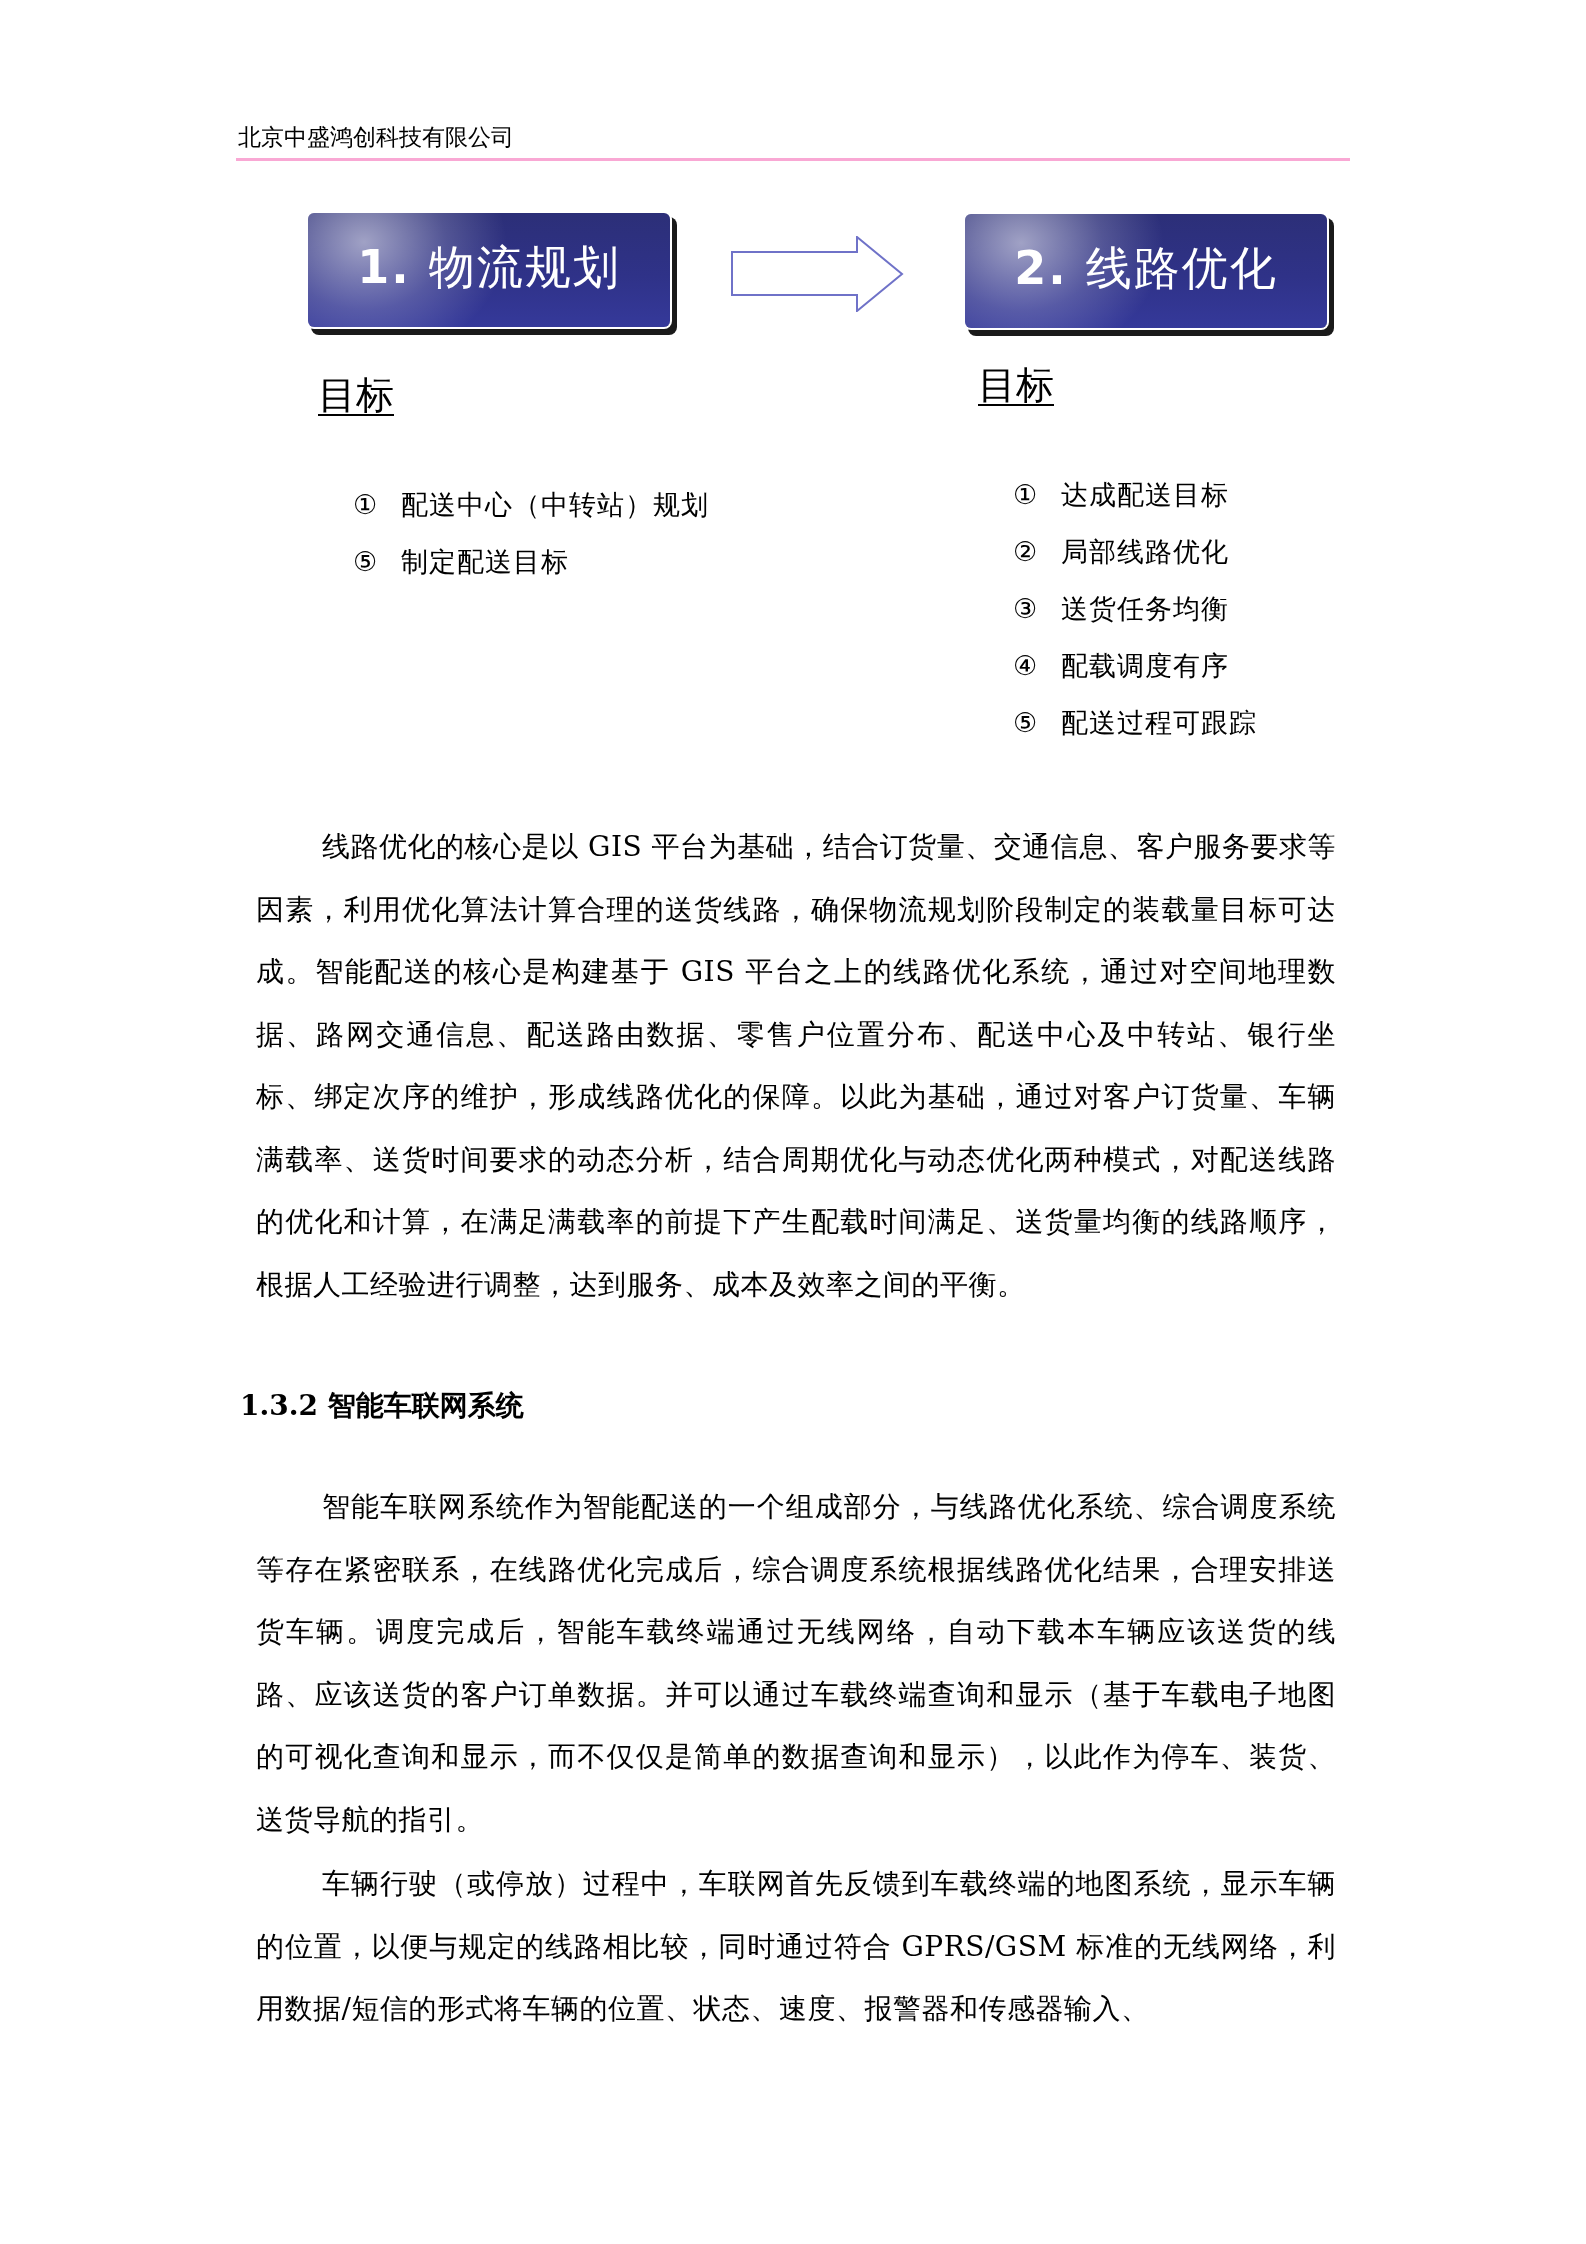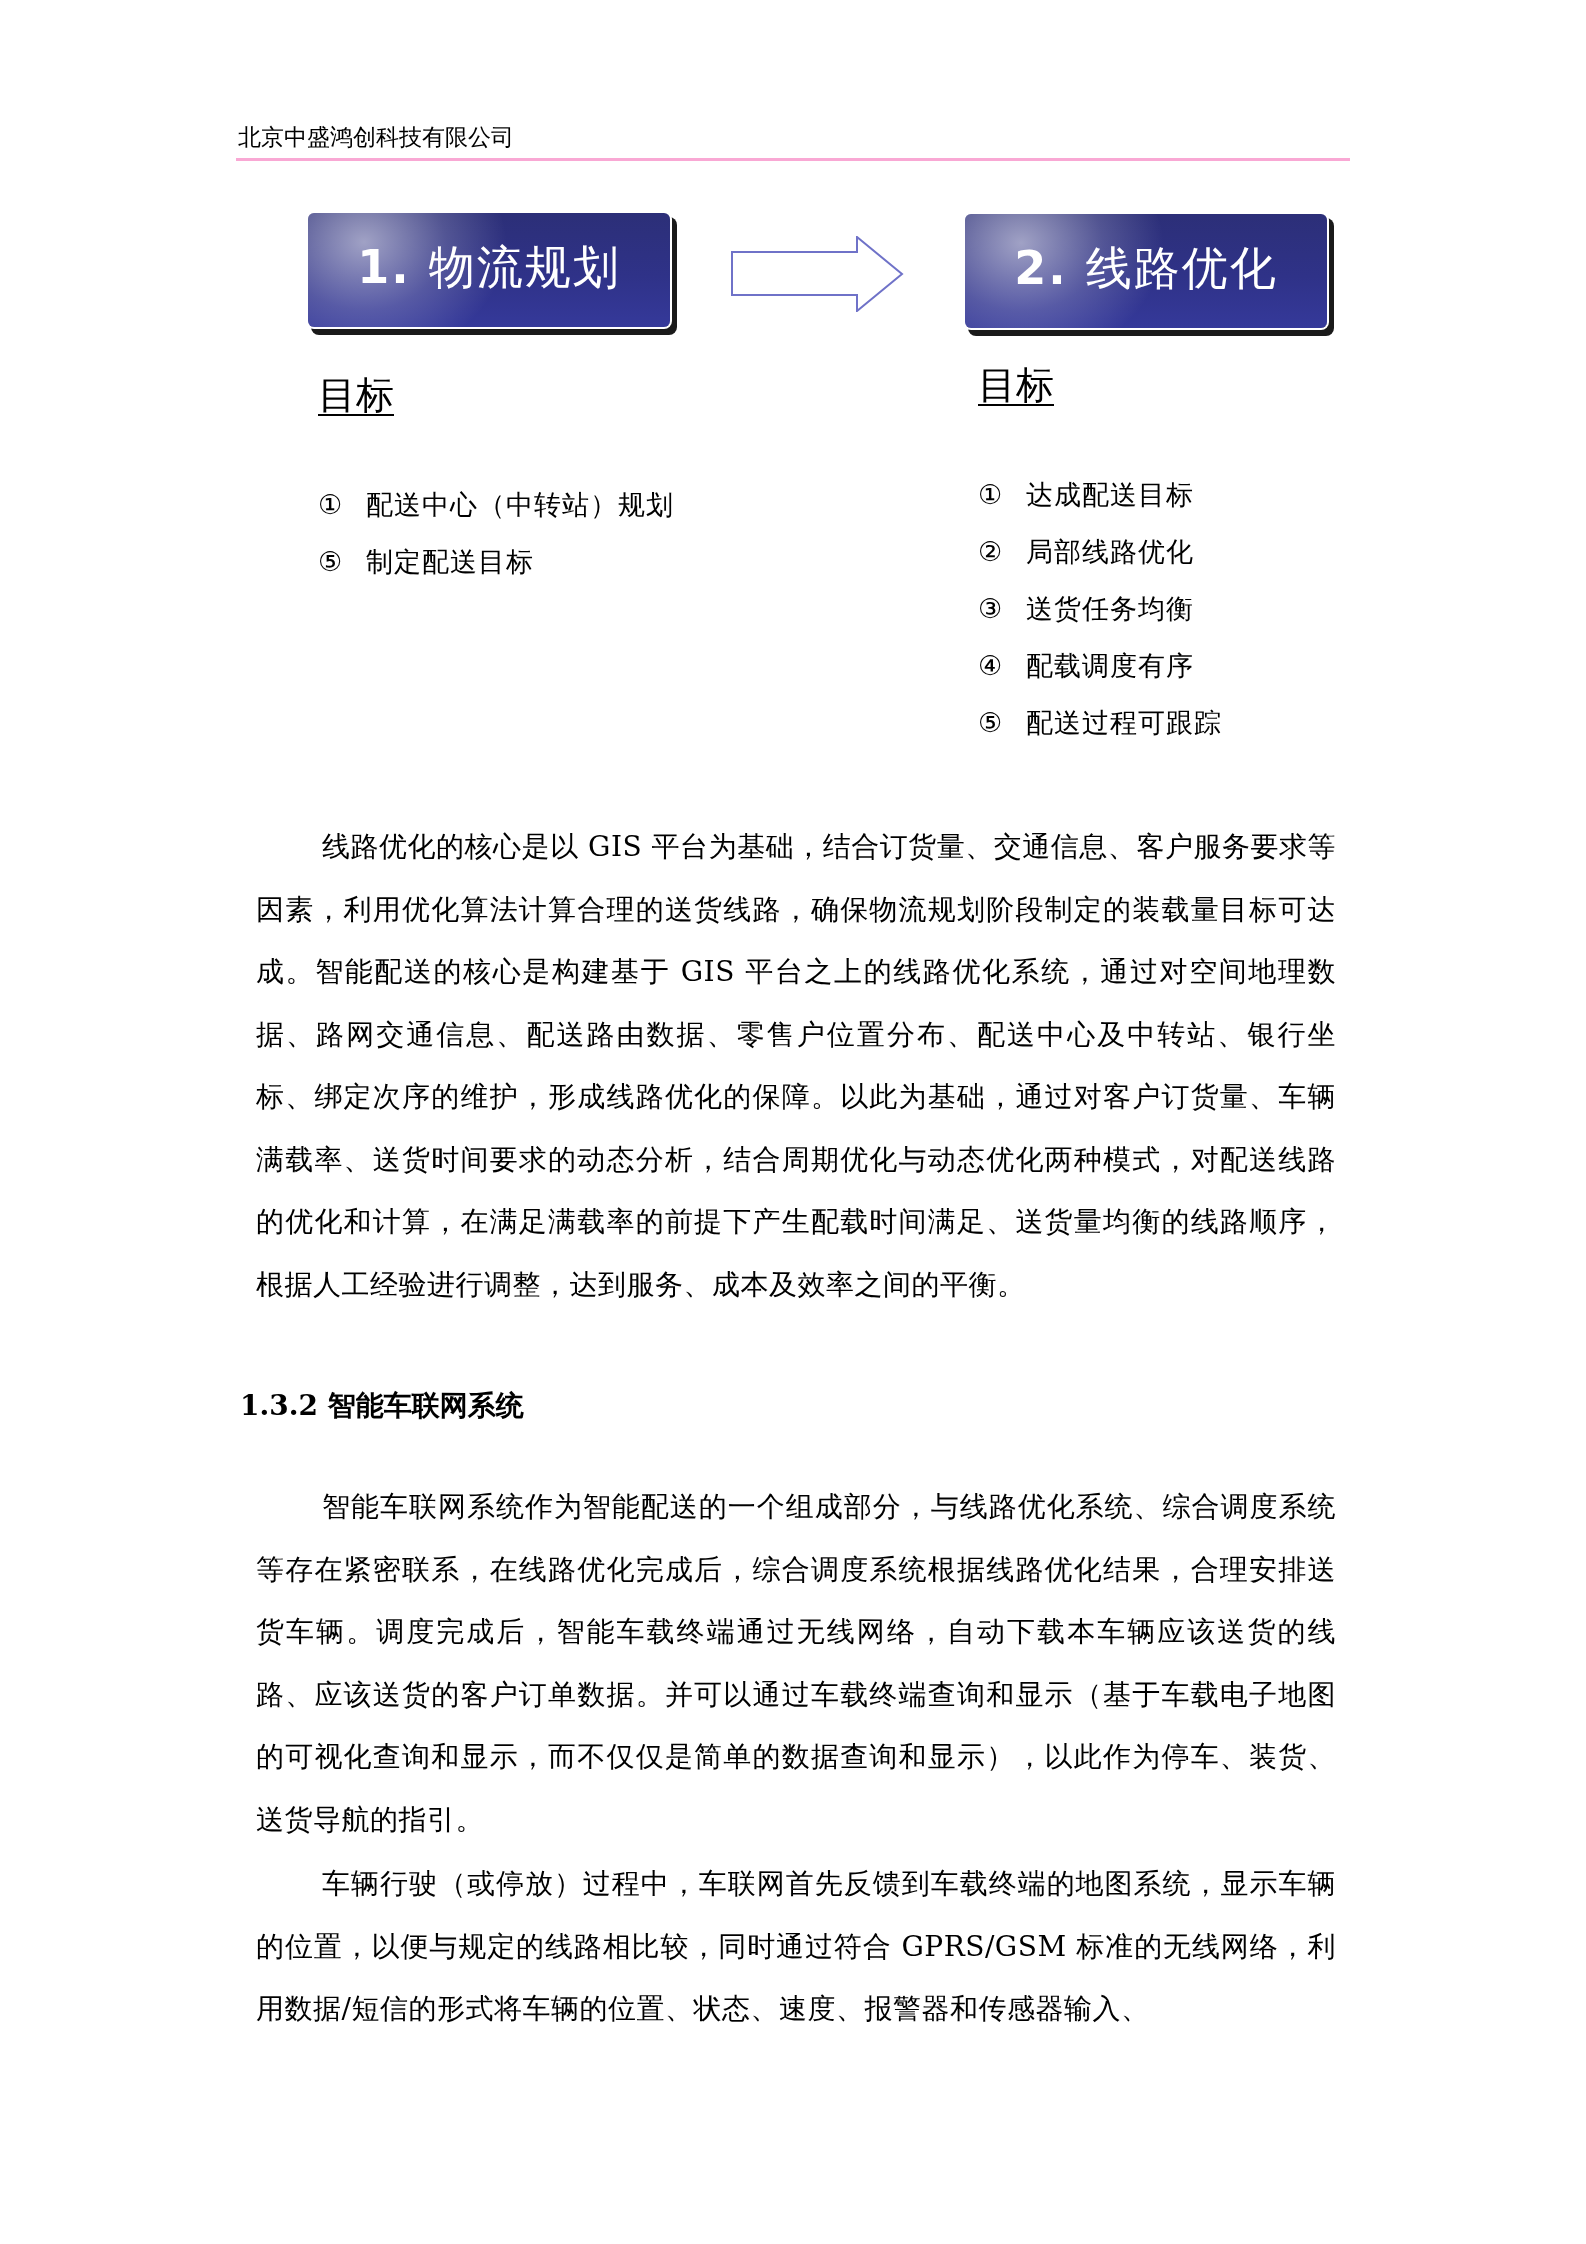--- a/index.html
+++ b/index.html
@@ -18,21 +18,21 @@
     font-family: "DejaVu Sans", "Liberation Sans", sans-serif; font-size: 46px; font-weight: normal; letter-spacing: 2px; }
   .stage-box .stage-label .num { font-weight: bold; margin-right: 18px; }
   #box1 { left: 308px; top: 213px; }
   #box2 { left: 965px; top: 214px; }
 
   .flow-arrow { position: absolute; left: 730px; top: 236px; width: 174px; height: 76px; }
 
   .goal-col { position: absolute; }
   .goal-col .goal-title { font-family: "DejaVu Sans", "Liberation Sans", sans-serif; font-size: 38px; text-decoration: underline; text-underline-offset: 6px; text-decoration-thickness: 2px; display: inline-block; }
   .goal-col ul { list-style: none; margin: 0; padding: 0; position: absolute; left: 0; }
-  .goal-col li { font-family: "DejaVu Sans", "Liberation Sans", sans-serif; font-size: 27px; height: 57px; line-height: 57px; white-space: nowrap; letter-spacing: 1px; }
+  .goal-col li { font-family: "DejaVu Sans", "Liberation Sans", sans-serif; font-size: 27px; height: 57px; line-height: 57px; white-space: nowrap; letter-spacing: 1px; margin-left: 35px; }
   .goal-col li .marker { display: inline-block; width: 48px; }
   #goals-left { left: 318px; top: 370px; }
   #goals-left ul { top: 106px; }
   #goals-right { left: 978px; top: 360px; }
   #goals-right ul { top: 106px; }
 
   .body-text { position: absolute; left: 240px; width: 1112px; font-family: "DejaVu Serif", "Liberation Serif", serif; font-size: 28px; line-height: 62.5px; text-align: justify; text-align-last: left; letter-spacing: 0.5px; }
   .body-text p { margin: 16px; text-indent: 66px; }
   #para-1 { top: 800px; }
   .section-heading { position: absolute; left: 240px; top: 1387px; font-family: "DejaVu Serif", "Liberation Serif", serif; font-size: 28px; font-weight: bold; }

